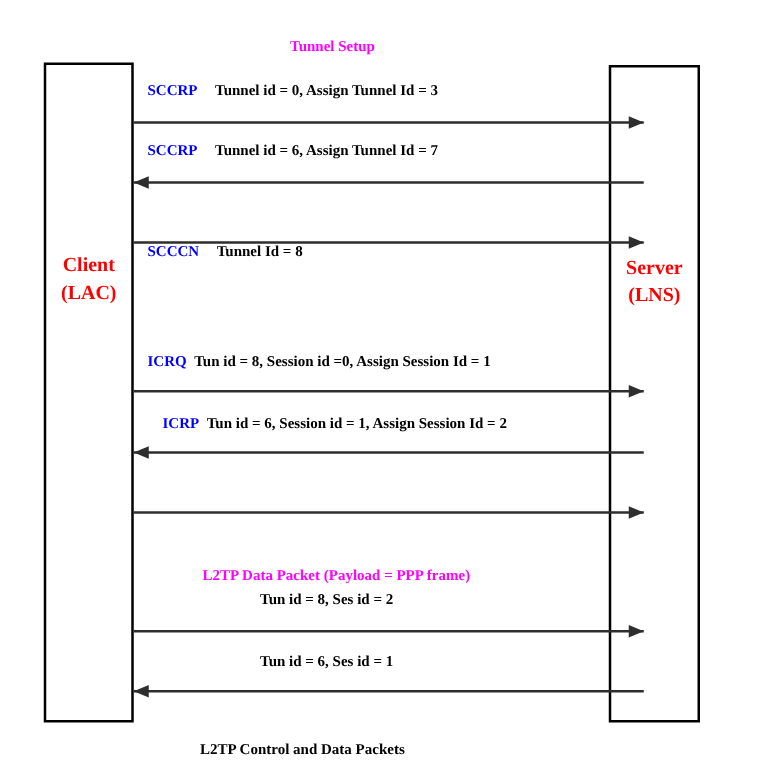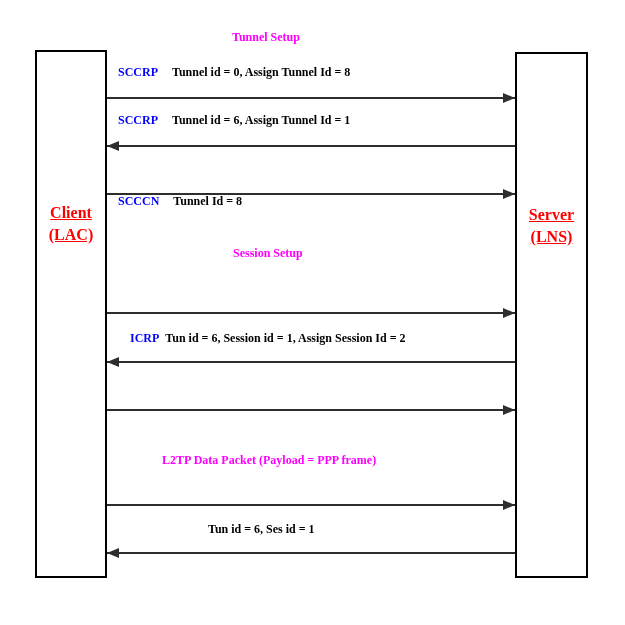--- a/index.html
+++ b/index.html
@@ -36,21 +36,20 @@
     box-sizing: border-box;
   }
   .actor-box .actor-inner {
     position: absolute;
     width: 100%;
     text-align: center;
     font-size: 16px;
     font-weight: bold;
     color: #ff0000;
     line-height: 22px;
-    text-decoration: underline;
   }
   .arrow {
     position: absolute;
     left: 107px;
     width: 408px;
     height: 10px;
   }
   .arrow .shaft {
     position: absolute;
     top: 4px;
@@ -87,80 +86,86 @@
 
   <div class="lbl magenta" style="top:28px; left:232px;">Tunnel Setup</div>
 
   <div class="actor-box" style="left:35px; top:50px; width:72px; height:528px;">
     <div class="actor-inner" style="top:150px;">
       <div>Client</div>
       <div>(LAC)</div>
     </div>
   </div>
 
-  <div class="actor-box" style="left:515px; top:52px; width:73px; height:526px;">
+  <div class="actor-box" style="left:487px; top:52px; width:73px; height:526px;">
     <div class="actor-inner" style="top:150px;">
       <div>Server</div>
       <div>(LNS)</div>
     </div>
   </div>
 
   <div class="lbl" style="top:63px; left:118px;">
-    <span class="code gap-wide">SCCRP</span><span>Tunnel id = 0, Assign Tunnel Id = 8</span>
+    <span class="code gap-wide">SCCRP</span><span>Tunnel id = 0, Assign Tunnel Id = 3</span>
   </div>
   <div class="arrow" style="top:93px;">
     <div class="shaft"></div>
     <div class="head-right"></div>
   </div>
 
   <div class="lbl" style="top:111px; left:118px;">
-    <span class="code gap-wide">SCCRP</span><span>Tunnel id = 6, Assign Tunnel Id = 1</span>
+    <span class="code gap-wide">SCCRP</span><span>Tunnel id = 6, Assign Tunnel Id = 7</span>
   </div>
   <div class="arrow" style="top:141px;">
     <div class="shaft"></div>
     <div class="head-left"></div>
   </div>
 
   <div class="lbl" style="top:160px; left:118px;margin-top:32px;">
     <span class="code gap-wide">SCCCN</span><span>Tunnel Id = 8</span>
   </div>
   <div class="arrow" style="top:189px;">
     <div class="shaft"></div>
     <div class="head-right"></div>
   </div>
 
-  <div class="lbl magenta" style="top:244px; left:233px;">Session Setup</div>
 
+  <div class="lbl" style="top:280px; left:118px;">
+    <span class="code gap-small">ICRQ</span><span>Tun id = 8, Session id =0, Assign Session Id = 1</span>
+  </div>
   <div class="arrow" style="top:308px;">
     <div class="shaft"></div>
     <div class="head-right"></div>
   </div>
 
   <div class="lbl" style="top:329px; left:130px;">
     <span class="code gap-small">ICRP</span><span>Tun id = 6, Session id = 1, Assign Session Id = 2</span>
   </div>
   <div class="arrow" style="top:357px;">
     <div class="shaft"></div>
     <div class="head-left"></div>
   </div>
 
   <div class="arrow" style="top:405px;">
     <div class="shaft"></div>
     <div class="head-right"></div>
   </div>
 
   <div class="lbl magenta" style="top:451px; left:162px;text-align:right;">L2TP Data Packet (Payload = PPP frame)</div>
 
+  <div class="lbl" style="top:470px; left:208px;">
+    <span>Tun id = 8, Ses id = 2</span>
+  </div>
   <div class="arrow" style="top:500px;">
     <div class="shaft"></div>
     <div class="head-right"></div>
   </div>
 
   <div class="lbl" style="top:520px; left:208px;">
     <span>Tun id = 6, Ses id = 1</span>
   </div>
   <div class="arrow" style="top:548px;">
     <div class="shaft"></div>
     <div class="head-left"></div>
   </div>
 
+  <div class="lbl" style="top:590px; left:160px;">L2TP Control and Data Packets</div>
 
 </div>
 
 </body></html>

